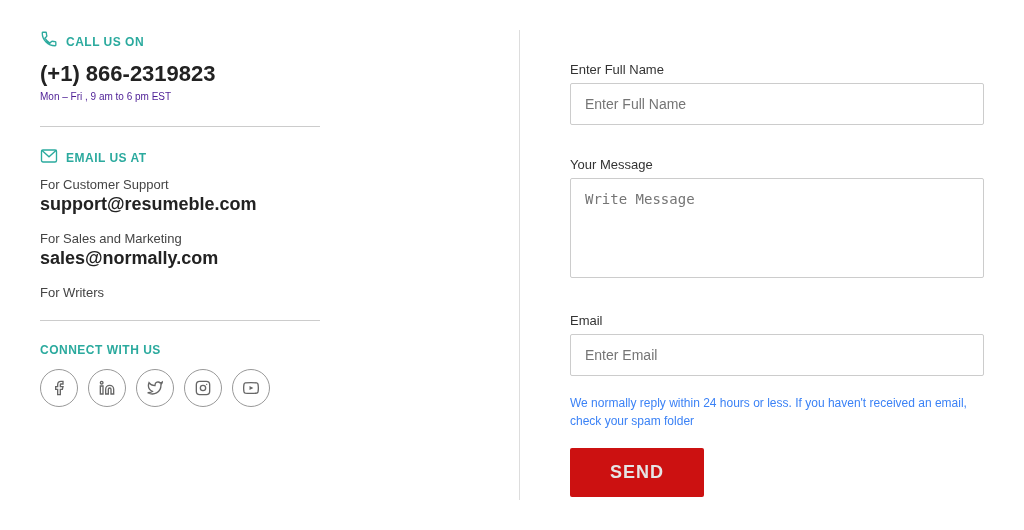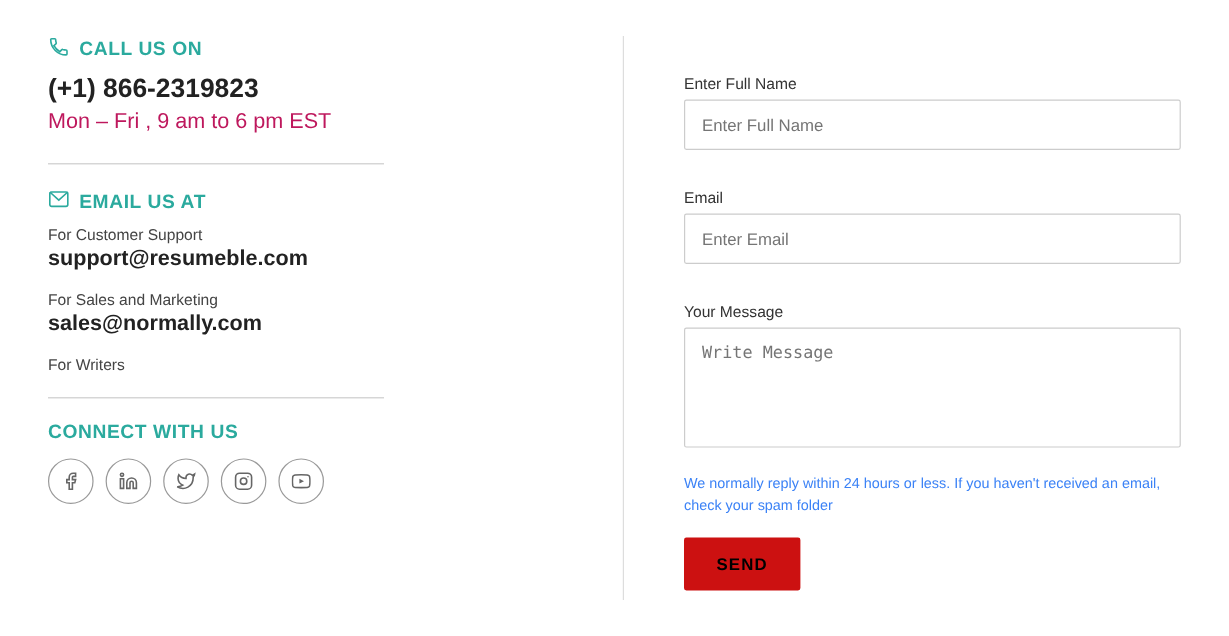--- a/index.html
+++ b/index.html
@@ -31,42 +31,42 @@
     .call-section {
       margin-bottom: 24px;
     }
     .section-header {
       display: flex;
       align-items: center;
       gap: 8px;
       margin-bottom: 8px;
     }
     .section-title {
-      font-size: 16px;
+      font-size: 12px;
       font-weight: bold;
       color: #2baa9e;
       letter-spacing: 0.5px;
       text-transform: uppercase;
     }
     .phone-icon {
       color: #2baa9e;
       font-size: 18px;
     }
     .email-icon {
       color: #2baa9e;
       font-size: 16px;
     }
     .phone-number {
       font-size: 22px;
       font-weight: bold;
       margin-bottom: 4px;
     }
     .hours-text {
-      font-size: 18px;
-      color: #be185d;
+      font-size: 10px;
+      color: #4c1d95;
     }
     .divider {
       border: none;
       border-top: 1px solid #ccc;
       margin: 20px 0;
       width: 280px;
     }
     .email-section {
       margin-bottom: 0;
     }
@@ -136,24 +136,24 @@
       height: 100px;
     }
     .reply-note {
       font-size: 12px;
       color: #3b82f6;
       margin-bottom: 18px;
       line-height: 1.5;
     }
     .send-button {
       background-color: #cc1111;
-      color: #000000;
+      color: #e5e5e5;
       border: none;
-      padding: 14px 27px;
-      font-size: 14px;
+      padding: 14px 40px;
+      font-size: 18px;
       font-weight: bold;
       letter-spacing: 1px;
       cursor: pointer;
       border-radius: 2px;
     }
 
     
     .icon-svg {
       width: 18px;
       height: 18px;
@@ -248,28 +248,28 @@
   </div>
 
   <div class="right-panel">
 
     <div class="form-group">
       <label class="form-label">Enter Full Name</label>
       <input class="form-input" type="text" placeholder="Enter Full Name" style="">
     </div>
 
     <div class="form-group">
+      <label class="form-label">Your Message</label>
+      <textarea class="form-textarea" placeholder="Write Message" style=""></textarea>
+    </div>
+
+    <div class="form-group">
       <label class="form-label">Email</label>
       <input class="form-input" type="email" placeholder="Enter Email" style="">
     </div>
 
-    <div class="form-group">
-      <label class="form-label">Your Message</label>
-      <textarea class="form-textarea" placeholder="Write Message" style=""></textarea>
-    </div>
-
     <div class="reply-note">We normally reply within 24 hours or less. If you haven't received an email, check your spam folder</div>
 
     <button class="send-button">SEND</button>
 
   </div>
 
 </div>
 
 </body></html>

